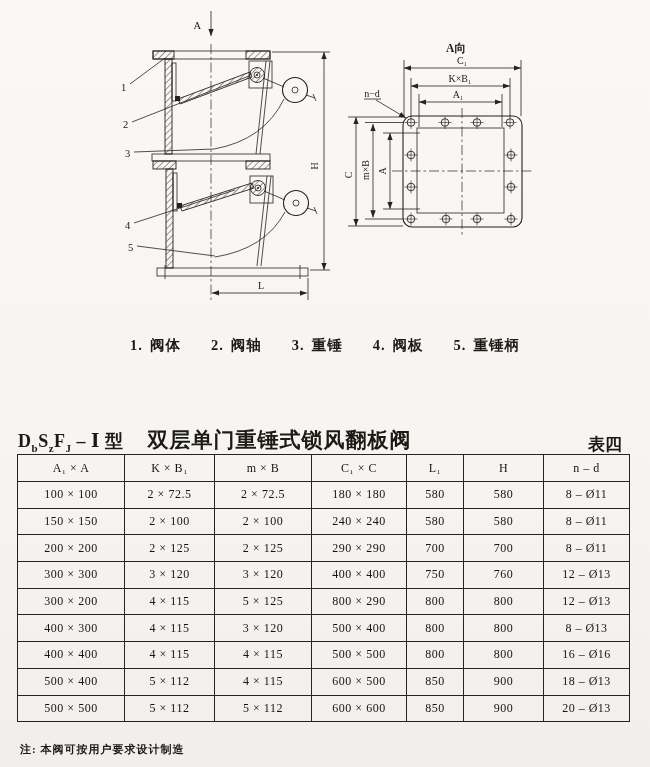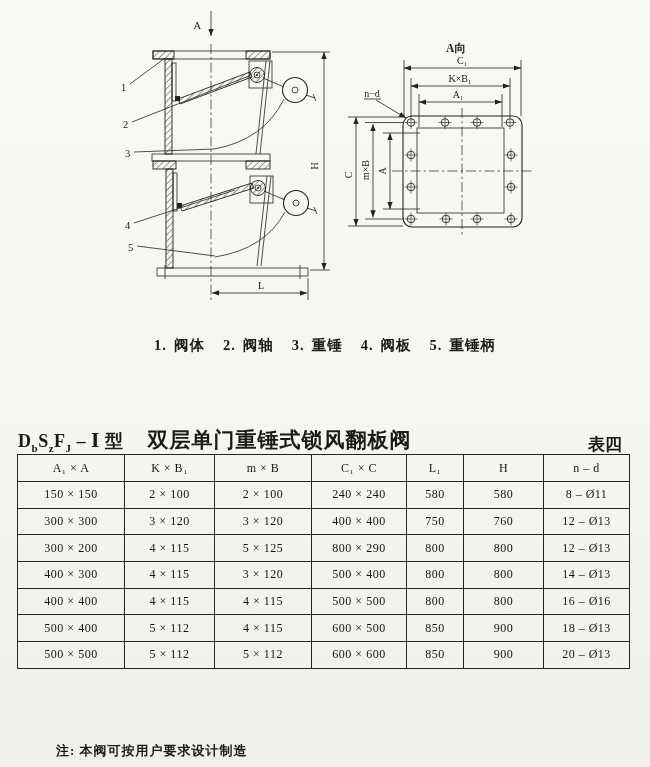--- a/index.html
+++ b/index.html
@@ -21,21 +21,21 @@
   .thin{stroke-width:0.8;}
   .dim{fill:none;stroke:#242320;stroke-width:0.8;}
   .cl{fill:none;stroke:#242320;stroke-width:0.7;stroke-dasharray:10 3 2.5 3;}
   .hfill{fill:url(#hz1);stroke:#242320;stroke-width:0.9;}
   .dlabel{font-size:10px;}
   .plabel{font-size:10.5px;}
   .vlabel{font-size:11.5px;font-weight:bold;}
 
   .caption{
     position:absolute;top:336px;left:0;width:650px;
-    display:flex;justify-content:center;gap:18px;
+    display:flex;justify-content:center;gap:30px;
     font-size:14.5px;font-weight:600;letter-spacing:1px;
   }
   .cap-num{margin-right:7px;}
 
   .title-row{position:absolute;left:18px;top:426px;white-space:nowrap;}
   .model{font-size:18px;font-weight:bold;letter-spacing:0.5px;text-align:right;}
   .model sub{font-size:11px;font-weight:bold;}
   .valve-name{font-size:21px;font-weight:bold;margin-left:20px;letter-spacing:1px;}
   .table-tag{position:absolute;right:28px;top:433px;font-size:17px;font-weight:600;}
 
@@ -43,21 +43,21 @@
     position:absolute;left:17px;top:454px;width:612px;
     border-collapse:collapse;table-layout:fixed;
     font-size:12px;color:#16150f;
     border:1.5px solid #26241f;
   }
   table.spec th,table.spec td{
     border:1px solid #26241f;text-align:center;vertical-align:middle;
     padding:0;height:25.7px;font-weight:normal;letter-spacing:0.5px;
   }
   table.spec thead th{height:26px;}
-  .note{position:absolute;left:20px;top:742px;font-size:13px;font-weight:700;letter-spacing:1px;margin-left:36px;}
+  .note{position:absolute;left:20px;top:742px;font-size:11px;font-weight:700;letter-spacing:1px;}
 </style>
 </head>
 <body>
 
 <div class="page">
 
   <svg class="svg-left" width="235" height="310" viewBox="105 5 235 310">
     <defs>
       <pattern id="hz1" width="4.5" height="4.5" patternUnits="userSpaceOnUse" patternTransform="rotate(45)">
         <line x1="0" y1="0" x2="0" y2="4.5" stroke="#3a3835" stroke-width="1"></line>
@@ -263,29 +263,47 @@
           <th>K × B₁</th>
           <th>m × B</th>
           <th>C₁ × C</th>
           <th>L₁</th>
           <th>H</th>
           <th>n – d</th>
         </tr>
     </thead>
     <tbody>
         <tr>
+          <td>100 × 100</td>
+          <td>2 × 72.5</td>
+          <td>2 × 72.5</td>
+          <td>180 × 180</td>
+          <td>580</td>
+          <td>580</td>
+          <td>8 – Ø11</td>
+        </tr>
+        <tr>
           <td>150 × 150</td>
           <td>2 × 100</td>
           <td>2 × 100</td>
           <td>240 × 240</td>
           <td>580</td>
           <td>580</td>
           <td>8 – Ø11</td>
         </tr>
         <tr>
+          <td>200 × 200</td>
+          <td>2 × 125</td>
+          <td>2 × 125</td>
+          <td>290 × 290</td>
+          <td>700</td>
+          <td>700</td>
+          <td>8 – Ø11</td>
+        </tr>
+        <tr>
           <td>300 × 300</td>
           <td>3 × 120</td>
           <td>3 × 120</td>
           <td>400 × 400</td>
           <td>750</td>
           <td>760</td>
           <td>12 – Ø13</td>
         </tr>
         <tr>
           <td>300 × 200</td>
@@ -296,21 +314,21 @@
           <td>800</td>
           <td>12 – Ø13</td>
         </tr>
         <tr>
           <td>400 × 300</td>
           <td>4 × 115</td>
           <td>3 × 120</td>
           <td>500 × 400</td>
           <td>800</td>
           <td>800</td>
-          <td>14 – Ø13</td>
+          <td>8 – Ø13</td>
         </tr>
         <tr>
           <td>400 × 400</td>
           <td>4 × 115</td>
           <td>4 × 115</td>
           <td>500 × 500</td>
           <td>800</td>
           <td>800</td>
           <td>16 – Ø16</td>
         </tr>

